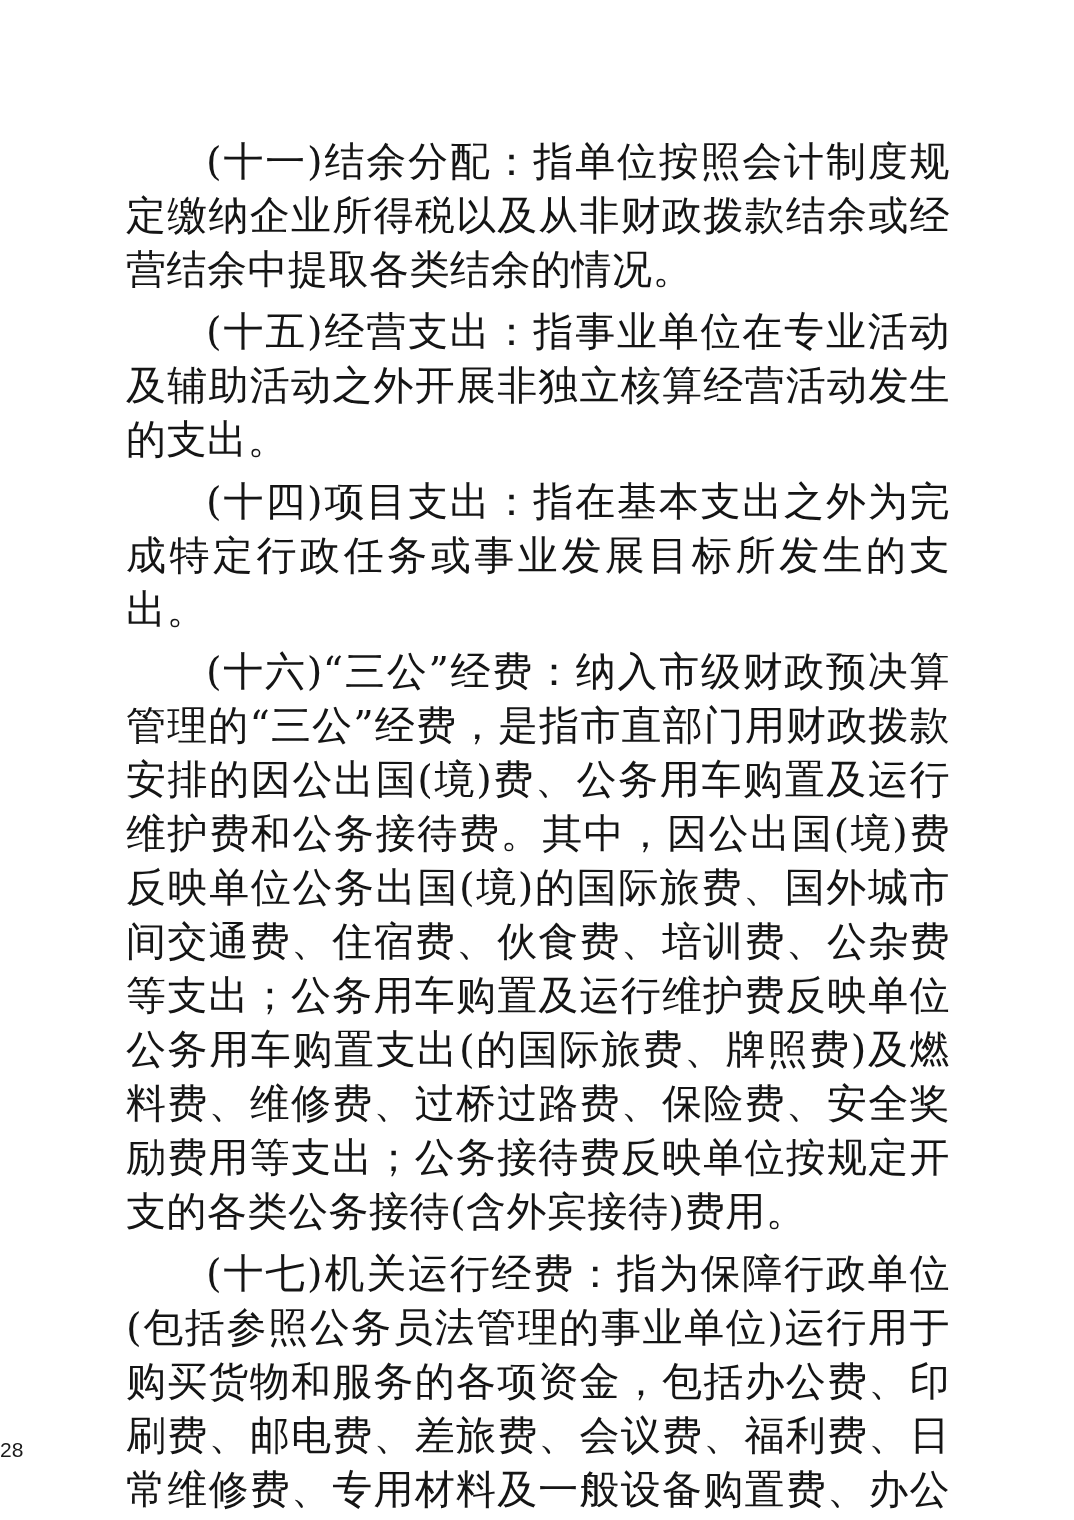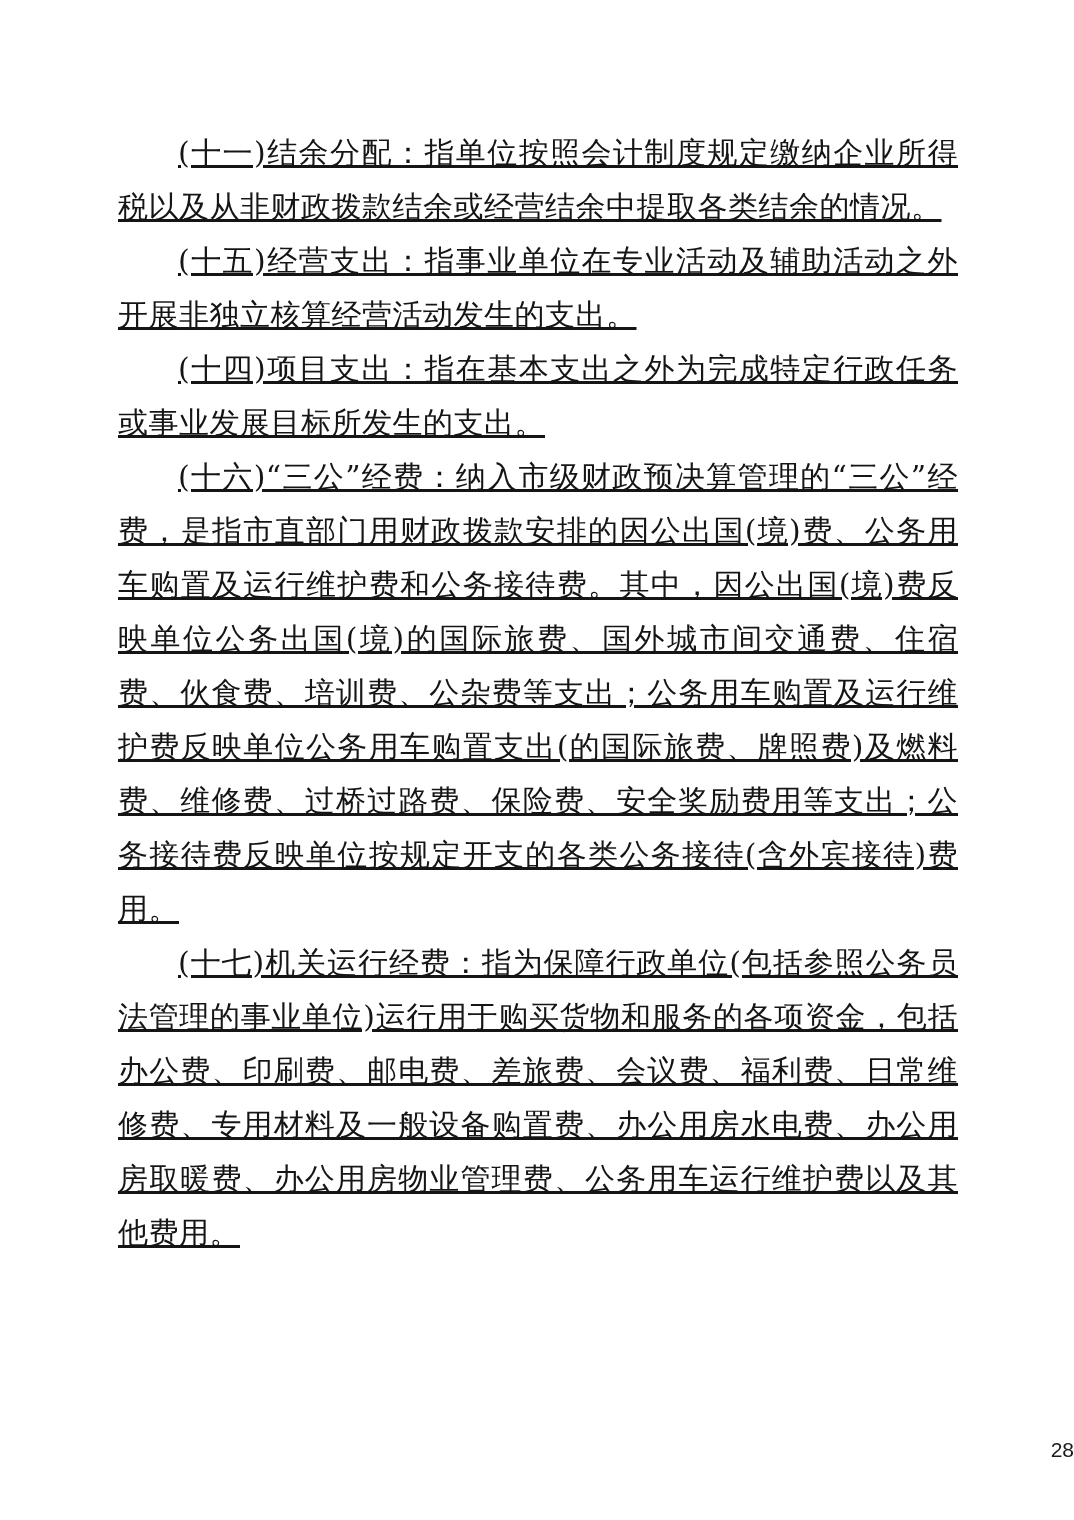--- a/index.html
+++ b/index.html
@@ -17,38 +17,37 @@
     font-family: "DejaVu Serif", serif;
     overflow: hidden;
   }
   .text-block {
     position: absolute;
     left: 118px;
     top: 126px;
     width: 840px;
   }
   .text-block p {
-    margin: 0;
+    margin: 8px;
     padding: 0;
-    font-size: 30px;
+    font-size: 40px;
     line-height: 54px;
     text-indent: 2em;
     text-align: justify;
     text-justify: inter-character;
     font-weight: 400;
     letter-spacing: 0.5px;
     word-break: break-all;
-    text-decoration: underline;
   }
   .page-footer {
     position: absolute;
     left: 0;
     top: 1438px;
     width: 100%;
-    text-align: right;
+    text-align: left;
     font-family: "Liberation Sans", sans-serif;
     font-size: 21px;
     color: #1a1a1a;
   }
 </style>
 </head>
 <body>
 
 <div class="page">
   <div class="text-block">

